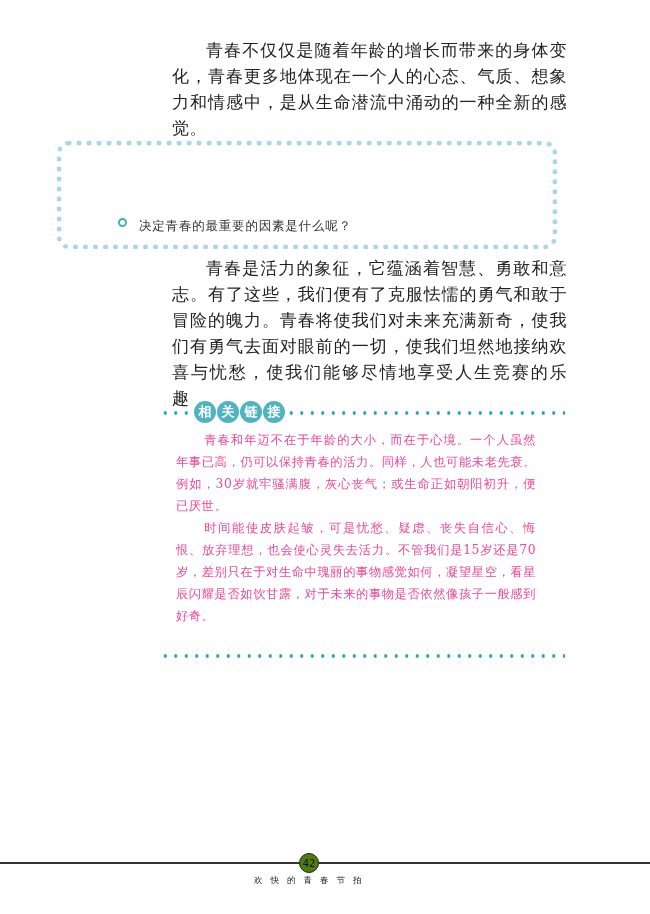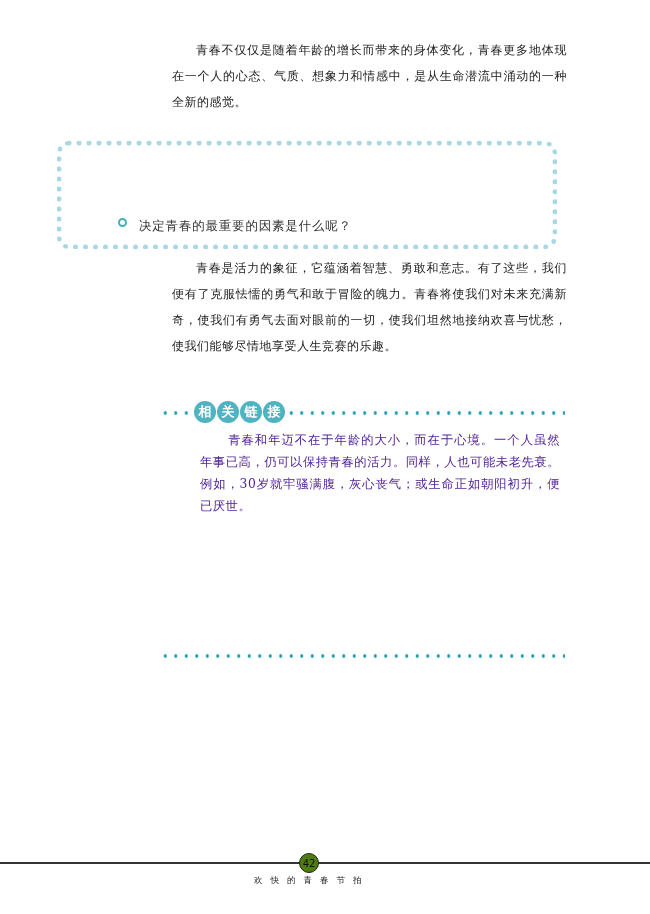--- a/index.html
+++ b/index.html
@@ -12,21 +12,21 @@
     body {
       position: relative;
       font-family: "DejaVu Sans", "Liberation Sans", sans-serif;
       color: #1a1a1a;
     }
 
     .main-para {
       position: absolute;
       left: 172px;
       width: 395px;
-      font-size: 12px;
+      font-size: 17px;
       line-height: 26px;
       letter-spacing: 0.5px;
       text-indent: 2em;
       text-align: justify;
       color: #222;
     }
     #para1 { top: 37px; }
     #para2 { top: 255px; }
 
     
@@ -108,24 +108,23 @@
     }
 
     .links-body {
       position: absolute;
       left: 176px;
       top: 429px;
       width: 360px;
       font-family: "DejaVu Serif", "Liberation Serif", serif;
       font-size: 12.3px;
       line-height: 22px;
-      color: #4c1d95;
+      color: #ec4899;
       letter-spacing: 0.5px;
       text-align: justify;
-      margin-left: 24px;
     }
     .links-body p { text-indent: 2.3em; }
 
     
     .footer-line {
       position: absolute;
       left: 0;
       top: 862px;
       width: 650px;
       height: 1.5px;
@@ -174,18 +173,19 @@
 <div id="dotline-top" class="dot-line"></div>
 <div class="links-title">
   <span class="badge">相</span>
   <span class="badge">关</span>
   <span class="badge">链</span>
   <span class="badge">接</span>
 </div>
 
 <div class="links-body">
   <p>青春和年迈不在于年龄的大小，而在于心境。一个人虽然年事已高，仍可以保持青春的活力。同样，人也可能未老先衰。例如，30岁就牢骚满腹，灰心丧气；或生命正如朝阳初升，便已厌世。</p>
+  <p>时间能使皮肤起皱，可是忧愁、疑虑、丧失自信心、悔恨、放弃理想，也会使心灵失去活力。不管我们是15岁还是70岁，差别只在于对生命中瑰丽的事物感觉如何，凝望星空，看星辰闪耀是否如饮甘露，对于未来的事物是否依然像孩子一般感到好奇。</p>
 </div>
 <div id="dotline-bottom" class="dot-line"></div>
 
 <div class="footer-line"></div>
 <div class="page-num">42</div>
 <div class="footer-title">欢快的青春节拍</div>
 
 </body></html>

